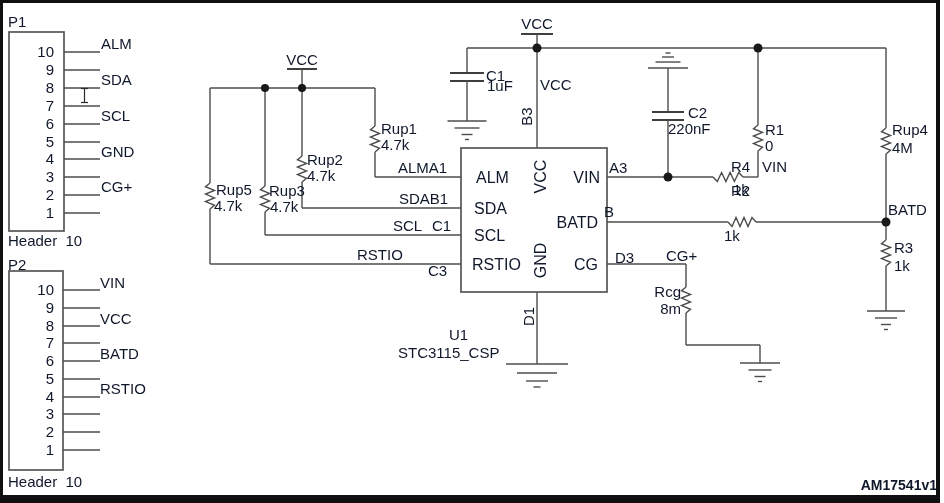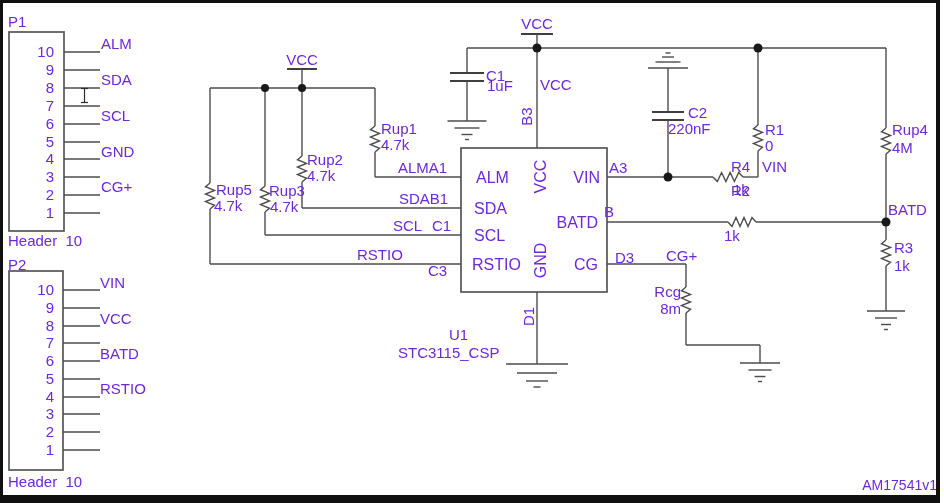--- a/index.html
+++ b/index.html
@@ -1,27 +1,27 @@
 <!DOCTYPE html>
 <html><head>
 <meta charset="utf-8">
 <style>
   html,body{margin:0;padding:0;background:#ffffff;}
   .stage{position:relative;width:944px;height:503px;background:#ffffff;
-         font-family:"Liberation Sans",sans-serif;color:#6d28d9;overflow:hidden;}
+         font-family:"Liberation Sans",sans-serif;color:#0f172a;overflow:hidden;}
   .frame{position:absolute;left:0;top:0;width:940px;height:503px;box-sizing:border-box;
          border:solid #101010;border-width:3px 4px 8px 3px;pointer-events:none;}
   svg.canvas{position:absolute;left:0;top:0;}
   .w{stroke:#4c4c4c;stroke-width:1.4;fill:none;}
   .w2{stroke:#3f3f3f;stroke-width:2;fill:none;}
   .box{stroke:#565656;stroke-width:1.7;fill:none;}
   .dot{fill:#191919;stroke:none;}
   .cur{stroke:#2b2b2b;stroke-width:1.2;fill:none;}
   .lbl{position:absolute;font-size:15px;line-height:17px;white-space:pre;}
-  .sm{font-size:14px;}
+  .sm{font-size:14px;font-weight:bold;}
   .ic{font-size:16px;}
   .ra{text-align:right;}
   .ctr{text-align:center;}
   .rot{transform:rotate(-90deg);text-align:center;}
 </style>
 </head>
 <body>
 
 <div class="stage">
 

